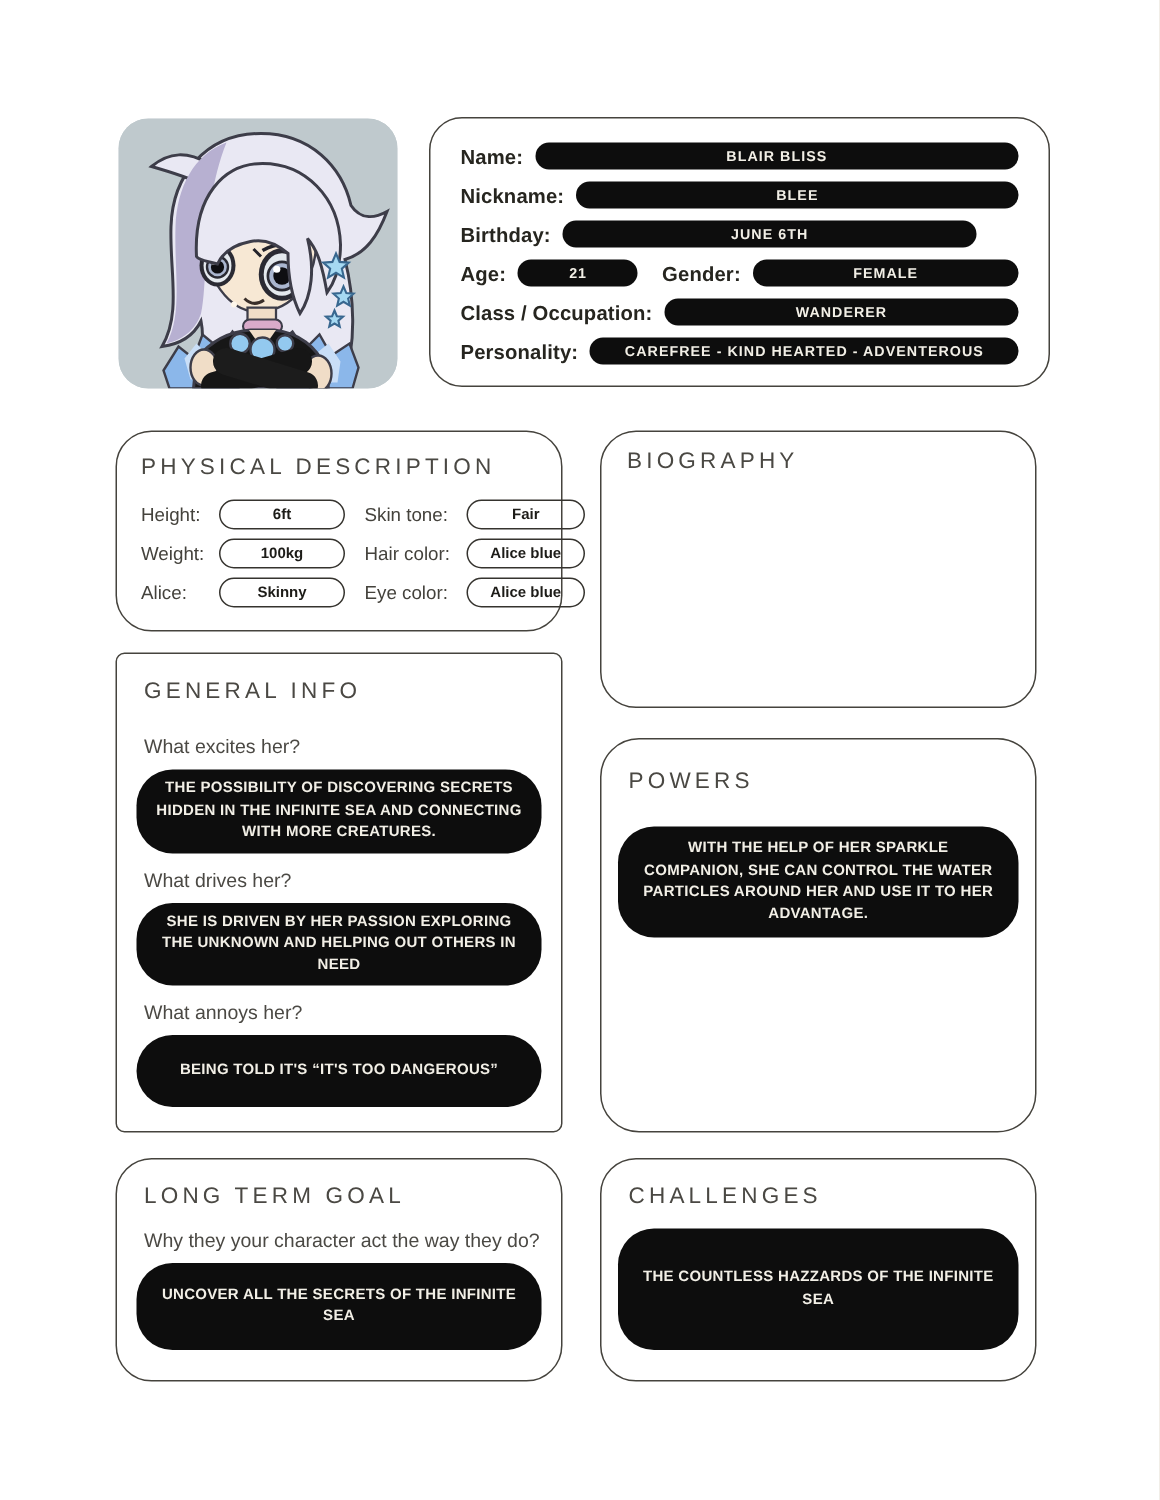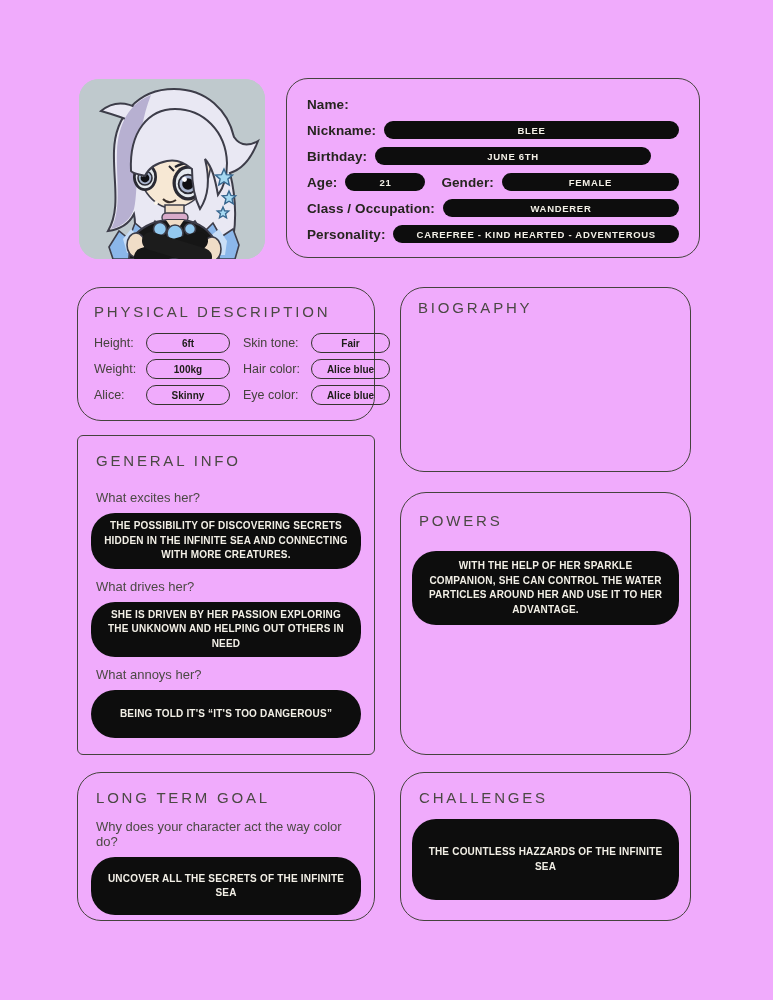--- a/index.html
+++ b/index.html
@@ -1,16 +1,16 @@
 <!DOCTYPE html>
 <html><head>
 <meta charset="utf-8">
 <style>
   html,body{margin:0;padding:0;background:#e6e2d7;}
-  .page{position:relative;width:773px;height:1000px;background:#f0abfc;overflow:hidden;
+  .page{position:relative;width:773px;height:1000px;background:#ffffff;overflow:hidden;
         font-family:"Liberation Sans", sans-serif;}
 
   .card{position:absolute;border:1.4px solid #45433d;border-radius:26px;box-sizing:border-box;}
 
   
   .portrait{position:absolute;left:79px;top:79px;width:186px;height:180px;border-radius:20px;
             overflow:hidden;background:#bfc9cd;}
   .portrait svg{display:block;}
 
   
@@ -142,20 +142,21 @@
       <ellipse cx="57" cy="166" rx="9" ry="12" fill="#f0ddc7" stroke="#3d3d49" stroke-width="1.6"></ellipse>
       <ellipse cx="133" cy="170" rx="9" ry="12" fill="#f0ddc7" stroke="#3d3d49" stroke-width="1.6"></ellipse>
       <line x1="64" y1="178" x2="120" y2="162" stroke="#161616" stroke-width="18" stroke-linecap="round"></line>
       <line x1="124" y1="178" x2="72" y2="162" stroke="#1c1c1c" stroke-width="18" stroke-linecap="round"></line>
     </svg>
   </div>
 
   <div class="card id-card">
     <div class="id-row">
       <span class="id-label">Name:</span>
+      <span class="pill">BLAIR BLISS</span>
     </div>
     <div class="id-row">
       <span class="id-label">Nickname:</span>
       <span class="pill">BLEE</span>
     </div>
     <div class="id-row">
       <span class="id-label">Birthday:</span>
       <span class="pill birthday">JUNE 6TH</span>
     </div>
     <div class="id-row">
@@ -212,21 +213,21 @@
     <div class="black-box qa-pill h48">BEING TOLD IT'S “IT'S TOO DANGEROUS”</div>
   </div>
 
   <div class="card powers">
     <div class="section-title">POWERS</div>
     <div class="black-box qa-pill">WITH THE HELP OF HER SPARKLE COMPANION, SHE CAN CONTROL THE WATER PARTICLES AROUND HER AND USE IT TO HER ADVANTAGE.</div>
   </div>
 
   <div class="card goal">
     <div class="section-title">LONG TERM GOAL</div>
-    <div class="question">Why does your character act the way color do?</div>
+    <div class="question">Why they your character act the way they do?</div>
     <div class="black-box qa-pill">UNCOVER ALL THE SECRETS OF THE INFINITE SEA</div>
   </div>
 
   <div class="card chal">
     <div class="section-title">CHALLENGES</div>
     <div class="black-box qa-pill">THE COUNTLESS HAZZARDS OF THE INFINITE SEA</div>
   </div>
 
 </div>
 

